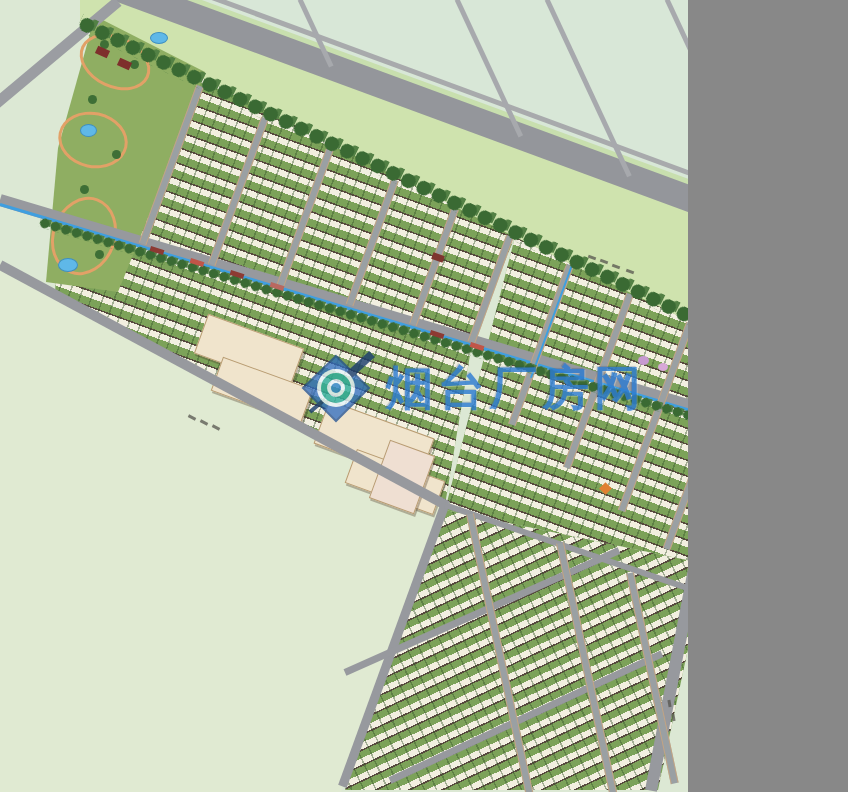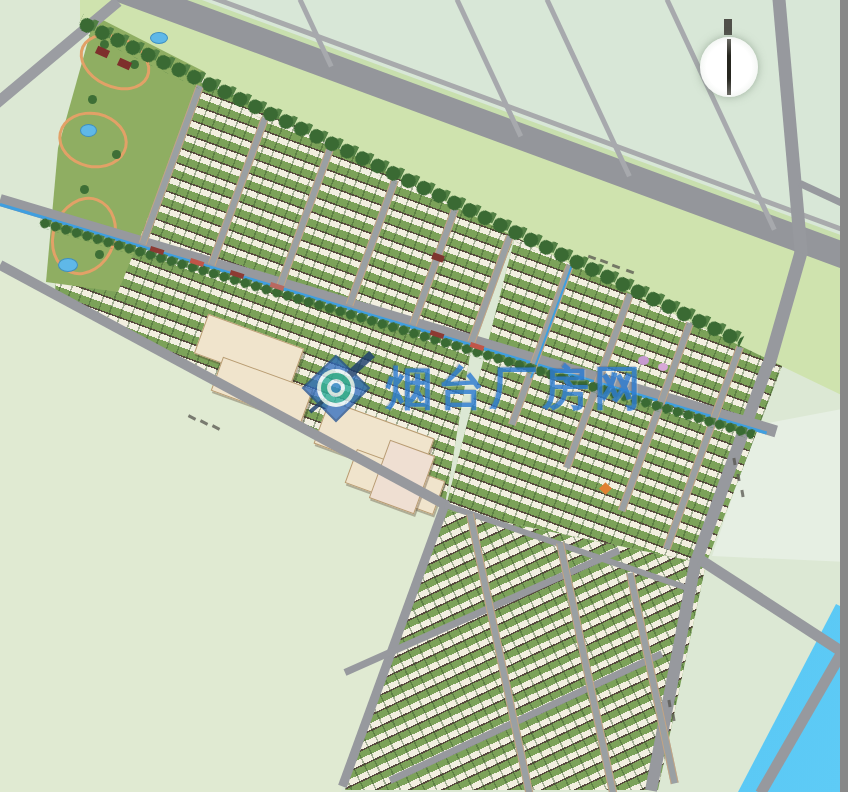--- a/index.html
+++ b/index.html
@@ -1,16 +1,16 @@
 <!DOCTYPE html>
 <html style="--field: #dce8d4; --field_cool: #d8e7d7; --field_warm: #e0ead2; --road: #97999e; --verge: #cfe3ae; --tree: #3a6a33; --block_green: #7ca259; --building: #f2efe0; --building_shadow: #574a3e; --school: #f0e4cc; --path_orange: #e2a167; --water: #49bdf0; --water_canal: #3f9fe0; --watermark_blue: #2d7cd2;"><head>
 <meta charset="utf-8">
 <style>
   html,body{margin:0;padding:0;background:#888;font-family:"Liberation Sans",sans-serif;}
-  .stage{position:relative;width:840px;height:792px;overflow:hidden;background:var(--field,#dce8d4);}
+  .stage{position:relative;width:688px;height:792px;overflow:hidden;background:var(--field,#dce8d4);}
   .lyr{position:absolute;inset:0;}
   
   .seg{position:absolute;transform-origin:0 50%;background:var(--road,#97999e);}
   .vr{position:absolute;transform-origin:0 50%;height:6px;background:#9aa0a3;
       border-top:1px solid rgba(222,166,110,.6);border-bottom:1px solid rgba(222,166,110,.6);}
   .canal{position:absolute;transform-origin:0 50%;background:var(--water_canal,#3f9fe0);}
   
   .blk{position:absolute;inset:0;background-color:var(--block_green,#7ca259);}
   .rows20{background-image:
       repeating-linear-gradient(110deg, rgba(52,82,40,.42) 0 1.5px, transparent 1.5px 11px),

